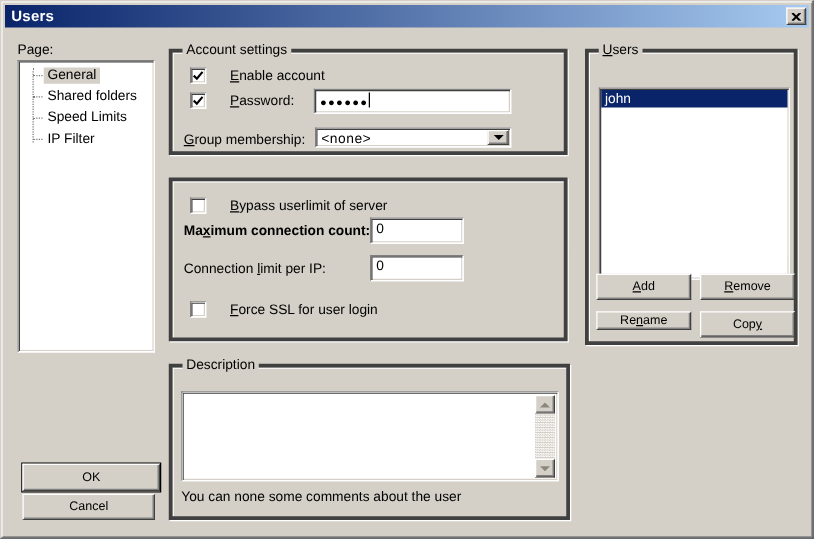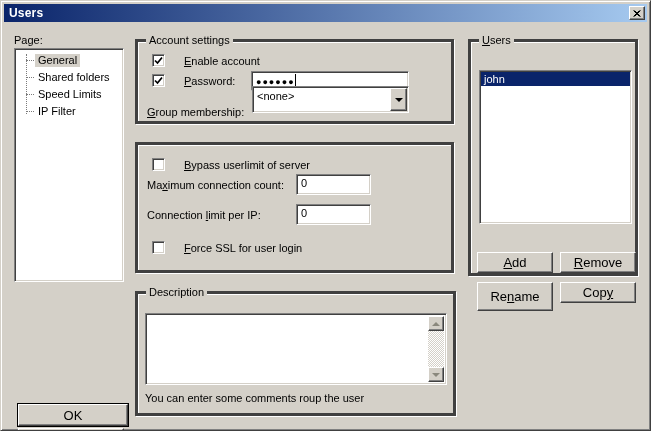--- a/index.html
+++ b/index.html
@@ -26,24 +26,23 @@
     box-shadow: inset -1px -1px 0 #808080;
     display:flex; align-items:center; justify-content:center;
   }
   .raised {
     background:#d4d0c8;
     border:1px solid; border-color:#ffffff #404040 #404040 #ffffff;
     box-shadow: inset -1px -1px 0 #808080;
   }
   .btn {
     position:absolute; display:flex; align-items:center; justify-content:center;
-    background:#d4d0c8; font-size:13px;
-    border:1px solid; border-color:#ffffff #404040 #404040 #ffffff;
-    box-shadow: inset -1px -1px 0 #808080;
-    margin-top: 33px;
+    background:#d4d0c8; font-size:10px;
+    border:1px solid; border-color:#ffffff #404040 #404040 #ffffff;
+    box-shadow: inset -1px -1px 0 #808080;
   }
   .btn-default {
     border:1px solid #000000; padding:0;
   }
   .btn-default .btn-inner {
     width:100%; height:100%; display:flex; align-items:center; justify-content:center;
     background:#d4d0c8;
     border:1px solid; border-color:#ffffff #404040 #404040 #ffffff;
     box-shadow: inset -1px -1px 0 #808080;
   }
@@ -164,36 +163,36 @@
       </span>
       <span class="checkbox-label"><span></span><span class="mn">P</span><span>assword:</span></span>
     </div>
 
     <div class="field sunken" style="left:113px; top:29px; width:158px; height:20px;">
       <span class="pw-dots">●●●●●●</span><span class="caret"></span>
     </div>
 
     <div class="label" style="left:9px; top:64px;"><span></span><span class="mn">G</span><span>roup membership:</span></div>
 
-    <div class="combo sunken" style="left:114px; top:44px; width:157px; height:27px;">
+    <div class="combo sunken" style="left:114px; top:60px; width:157px; height:16px;font-family:Liberation Mono, monospace;">
       <span class="combo-text">&lt;none&gt;</span>
       <span class="combo-arrow-btn raised">
         <span class="arr-down"></span>
       </span>
     </div>
   </div>
 
   <div class="groupbox" style="left:134px; top:141px; width:319px; height:131px;padding-left:44px;">
 
     <div class="checkbox-row" style="left:14px; top:13px;">
       <span class="checkbox"></span>
       <span class="checkbox-label"><span></span><span class="mn">B</span><span>ypass userlimit of server</span></span>
     </div>
 
-    <div class="label" style="left:9px; top:34px;"><span>Ma</span><span class="mn">x</span><span>imum connection count:</span></div>
+    <div class="label" style="left:9px; top:34px;font-weight:bold;"><span>Ma</span><span class="mn">x</span><span>imum connection count:</span></div>
     <div class="field sunken" style="left:158px; top:29px; width:75px; height:21px;">
       <span>0</span>
     </div>
 
     <div class="label" style="left:9px; top:64px;"><span>Connection </span><span class="mn">l</span><span>imit per IP:</span></div>
     <div class="field sunken" style="left:158px; top:59px; width:75px; height:21px;">
       <span>0</span>
     </div>
 
     <div class="checkbox-row" style="left:14px; top:96px;">
@@ -211,37 +210,37 @@
         <div class="sb-btn up raised">
             <span class="tri-up"></span>
           </div>
         <div class="sb-track"></div>
         <div class="sb-btn down raised">
             <span class="tri-down"></span>
           </div>
       </div>
     </div>
 
-    <div class="label" style="left:7px; top:98px;">You can enter some comments roup the user</div>
+    <div class="label" style="left:7px; top:98px;">You can none some comments about the user</div>
   </div>
 
   <div class="groupbox" style="left:467px; top:38px; width:170px; height:237px;">
     <span class="group-label"><span></span><span class="mn">U</span><span>sers</span></span>
 
     <div class="listbox sunken" style="left:8px; top:28px; width:153px; height:154px;">
       <div class="list-item-selected">john</div>
     </div>
 
     <div class="btn" style="left:6px; top:177px; width:76px; height:21px;">
       <span><span></span><span class="mn">A</span><span>dd</span></span>
     </div>
     <div class="btn" style="left:89px; top:177px; width:76px; height:21px;">
       <span><span></span><span class="mn">R</span><span>emove</span></span>
     </div>
-    <div class="btn" style="left:6px; top:207px; width:76px; height:29px;">
+    <div class="btn" style="left:6px; top:207px; width:76px; height:15px;">
       <span><span>Re</span><span class="mn">n</span><span>ame</span></span>
     </div>
     <div class="btn" style="left:89px; top:207px; width:76px; height:21px;">
       <span><span>Cop</span><span class="mn">y</span><span></span></span>
     </div>
   </div>
 
   <div class="btn btn-default" style="left:16px; top:369px; width:112px; height:24px;">
     <span class="btn-inner">OK</span>
   </div>

